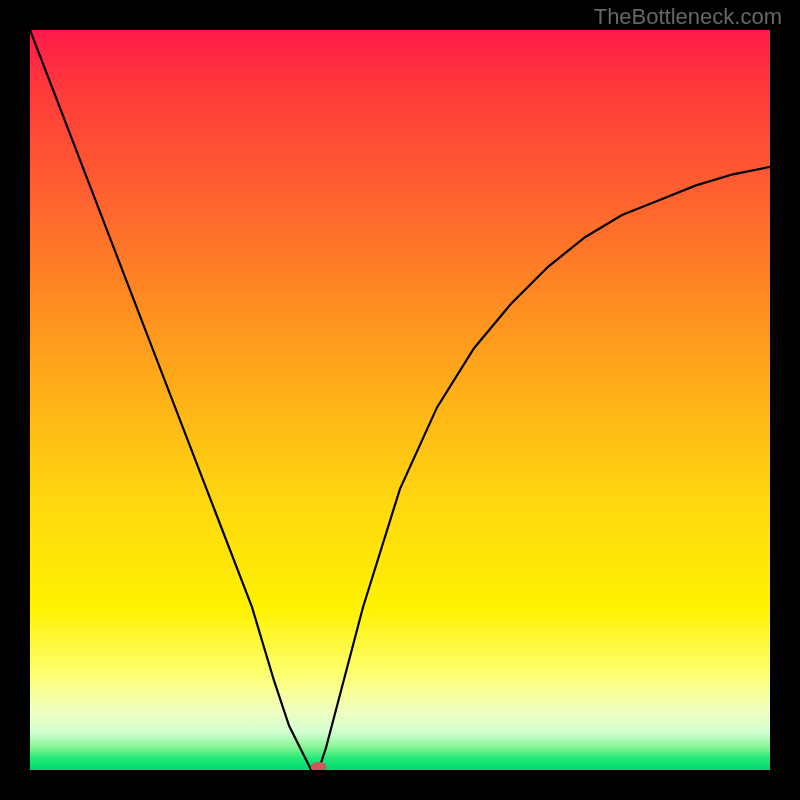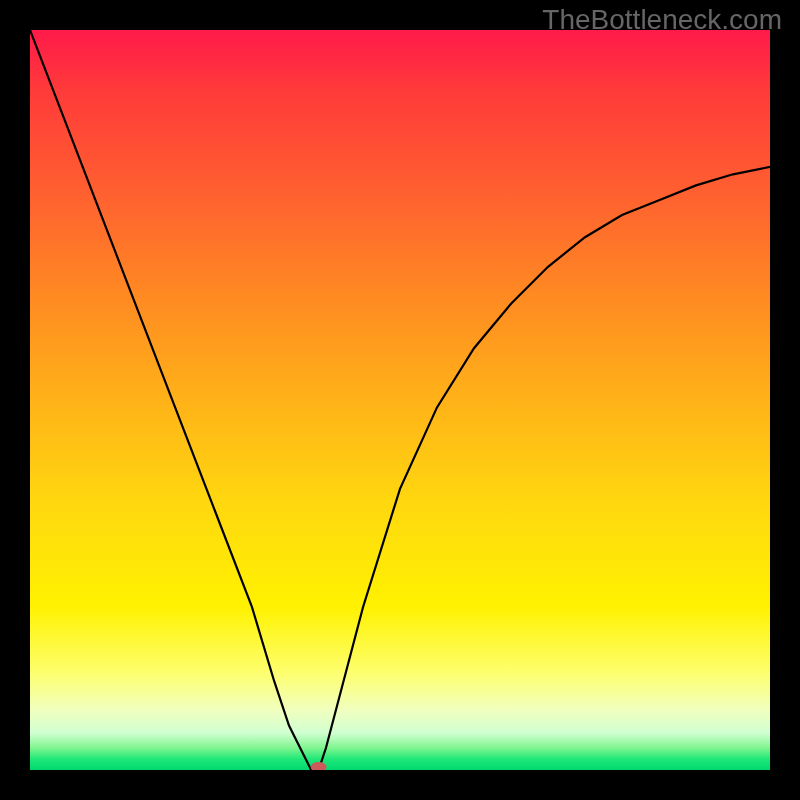--- a/index.html
+++ b/index.html
@@ -9,21 +9,21 @@
     background: #000;
     position: relative;
     overflow: hidden;
     font-family: Arial, sans-serif;
   }
   .watermark {
     position: absolute;
     top: 4px;
     right: 18px;
     color: #666;
-    font-size: 28px;
+    font-size: 22px;
     font-weight: 500;
     z-index: 10;
   }
   .plot-area {
     position: absolute;
     top: 30px;
     left: 30px;
     width: 740px;
     height: 740px;
     background: linear-gradient(to bottom,

